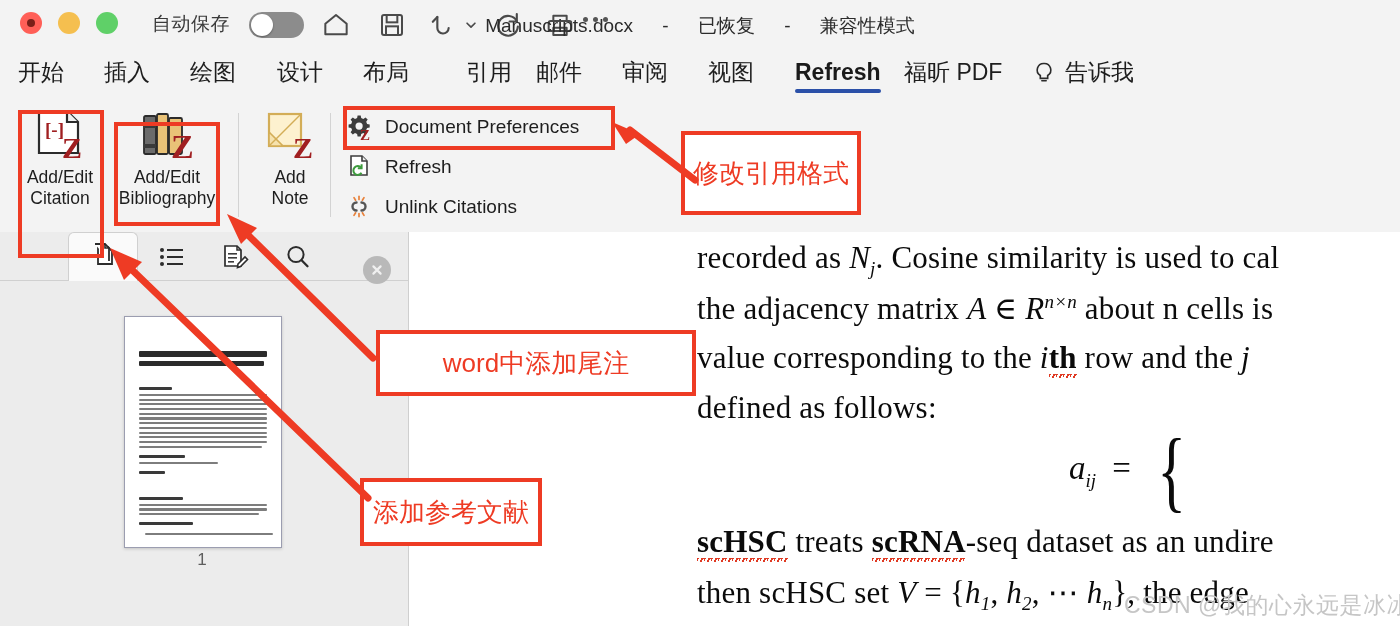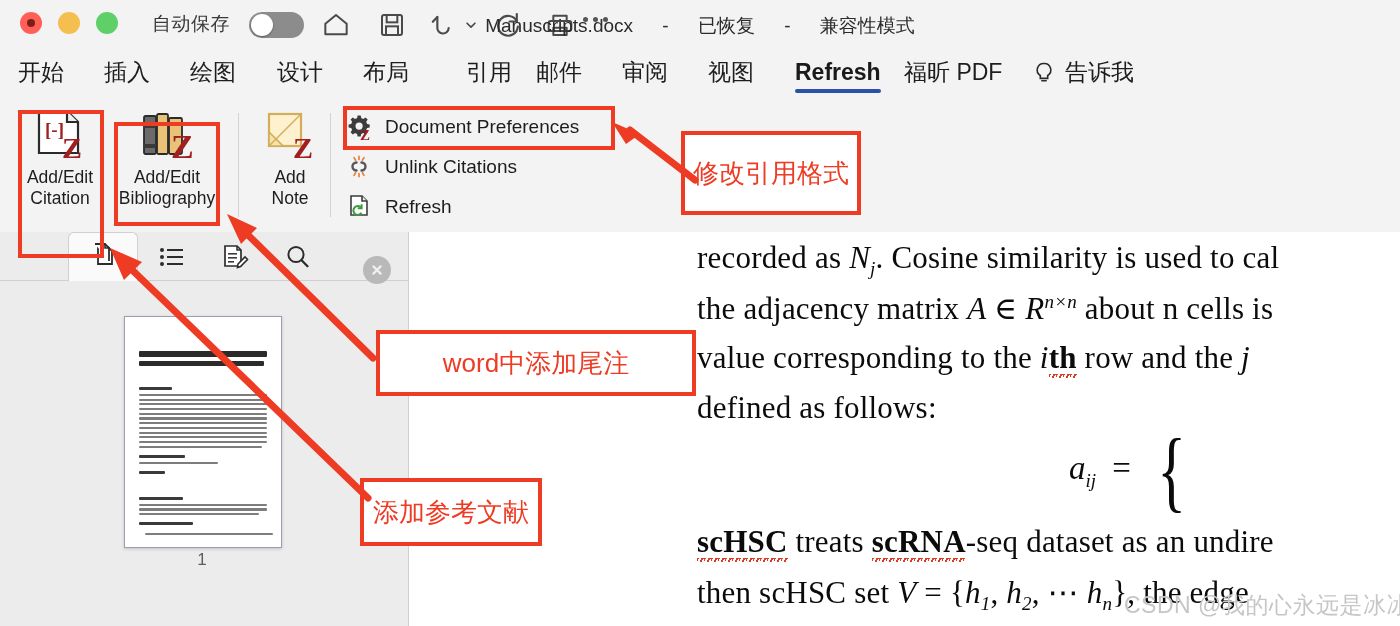--- a/index.html
+++ b/index.html
@@ -337,46 +337,46 @@
             <circle cx="14.1" cy="13.1" r="3.6" fill="#f3f3f3"></circle>
             <text x="15" y="27" font-family="Liberation Serif, serif" font-size="15" font-weight="bold" fill="#a01f21">Z</text>
           </svg>
         </span>
         <span class="mlbl">Document Preferences</span>
       </div>
 
       <div class="mitem">
         <span class="micon">
           <svg width="28" height="28" viewBox="0 0 28 28">
+            <path d="M6 3 L17 3 L22 8 L22 22 L6 22 Z" fill="#fff" stroke="#3c3c3c" stroke-width="1.6"></path>
+            <path d="M17 3 L17 8 L22 8" fill="#eee" stroke="#3c3c3c" stroke-width="1.6"></path>
+            <path d="M16.5 19.8 A4.4 4.4 0 1 1 16.1 14.6" fill="none" stroke="#3d9b3d" stroke-width="2"></path>
+            <path d="M16.6 11.2 L16.6 15.2 L12.8 15.2" fill="none" stroke="#3d9b3d" stroke-width="2"></path>
+          </svg>
+        </span>
+        <span class="mlbl">Refresh</span>
+      </div>
+
+      <div class="mitem">
+        <span class="micon">
+          <svg width="28" height="28" viewBox="0 0 28 28">
             <path d="M11.5 9.5 A4 4 0 0 0 11.5 17.5" fill="none" stroke="#555" stroke-width="2.4" stroke-linecap="round"></path>
             <path d="M16.5 9.5 A4 4 0 0 1 16.5 17.5" fill="none" stroke="#555" stroke-width="2.4" stroke-linecap="round"></path>
             <g stroke="#e8813a" stroke-width="1.7" stroke-linecap="round">
               <path d="M14 6.4 L14 3.4"></path>
                 <path d="M10.6 7.2 L9 4.6"></path>
                 <path d="M17.4 7.2 L19 4.6"></path>
               <path d="M14 20.6 L14 23.6"></path>
                 <path d="M10.6 19.8 L9 22.4"></path>
                 <path d="M17.4 19.8 L19 22.4"></path>
             </g>
           </svg>
         </span>
         <span class="mlbl">Unlink Citations</span>
       </div>
-
-      <div class="mitem">
-        <span class="micon">
-          <svg width="28" height="28" viewBox="0 0 28 28">
-            <path d="M6 3 L17 3 L22 8 L22 22 L6 22 Z" fill="#fff" stroke="#3c3c3c" stroke-width="1.6"></path>
-            <path d="M17 3 L17 8 L22 8" fill="#eee" stroke="#3c3c3c" stroke-width="1.6"></path>
-            <path d="M16.5 19.8 A4.4 4.4 0 1 1 16.1 14.6" fill="none" stroke="#3d9b3d" stroke-width="2"></path>
-            <path d="M16.6 11.2 L16.6 15.2 L12.8 15.2" fill="none" stroke="#3d9b3d" stroke-width="2"></path>
-          </svg>
-        </span>
-        <span class="mlbl">Refresh</span>
-      </div>
     </div>
   </div>
 
   <div class="navpane">
 
     <div class="navtoolbar"></div>
 
     <div class="navtab">
       <span>
         <svg width="30" height="30" viewBox="0 0 30 30">

